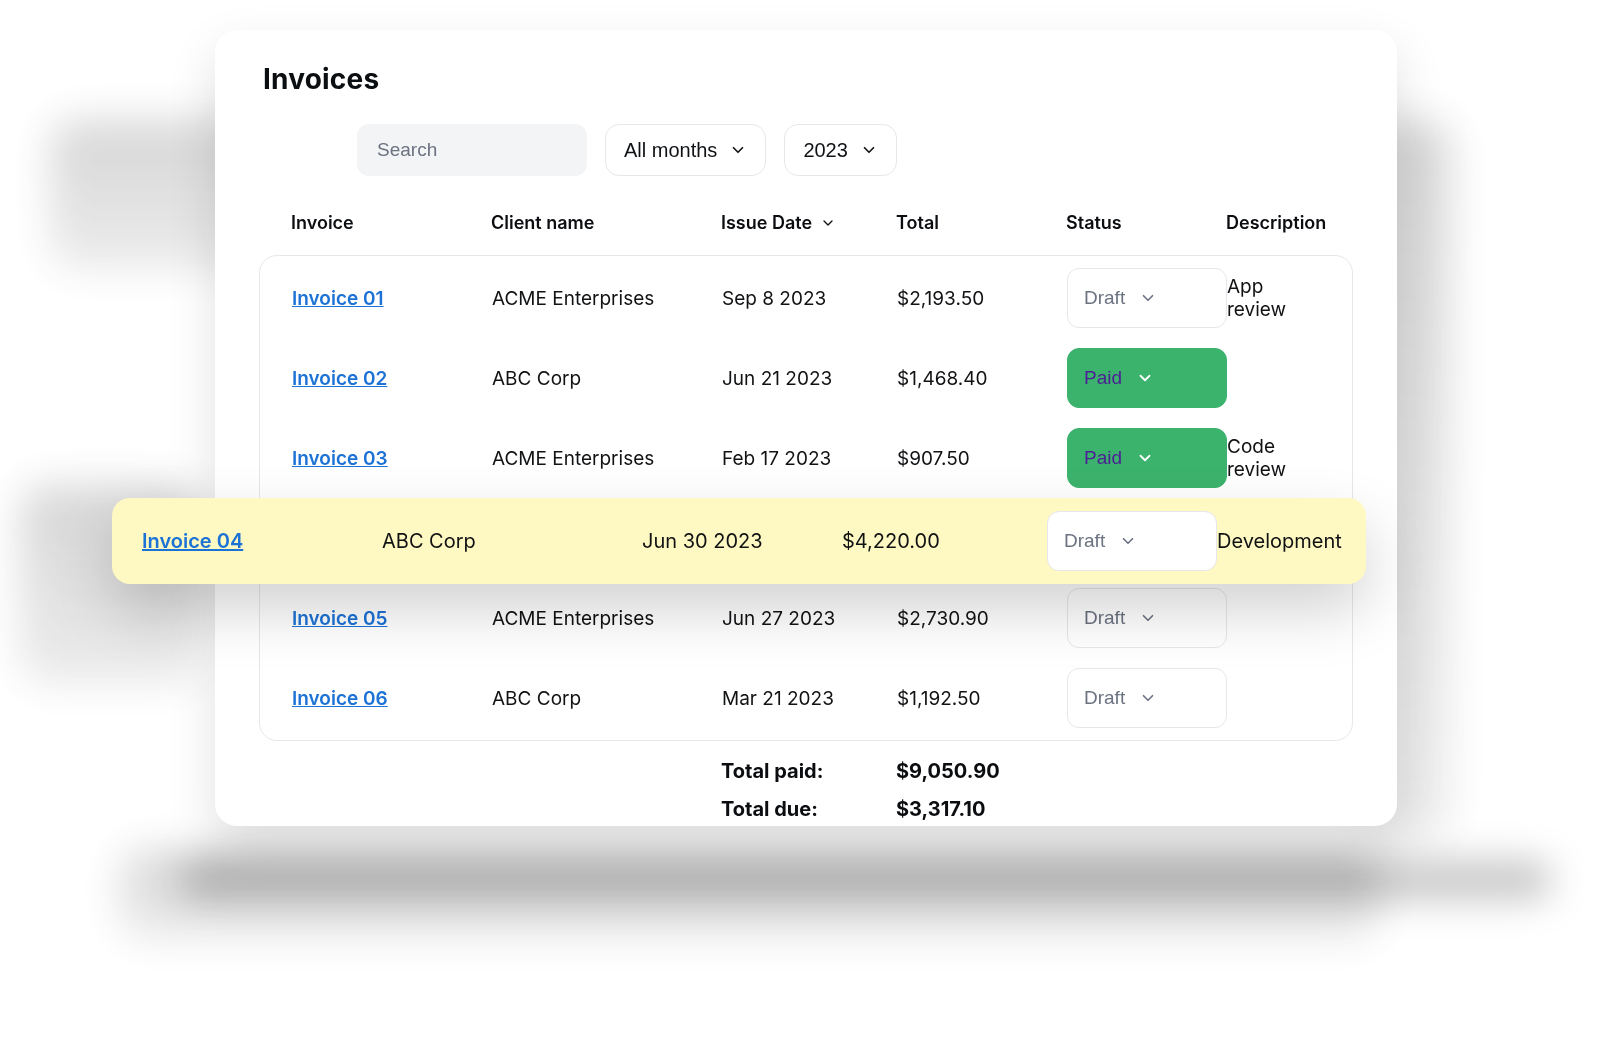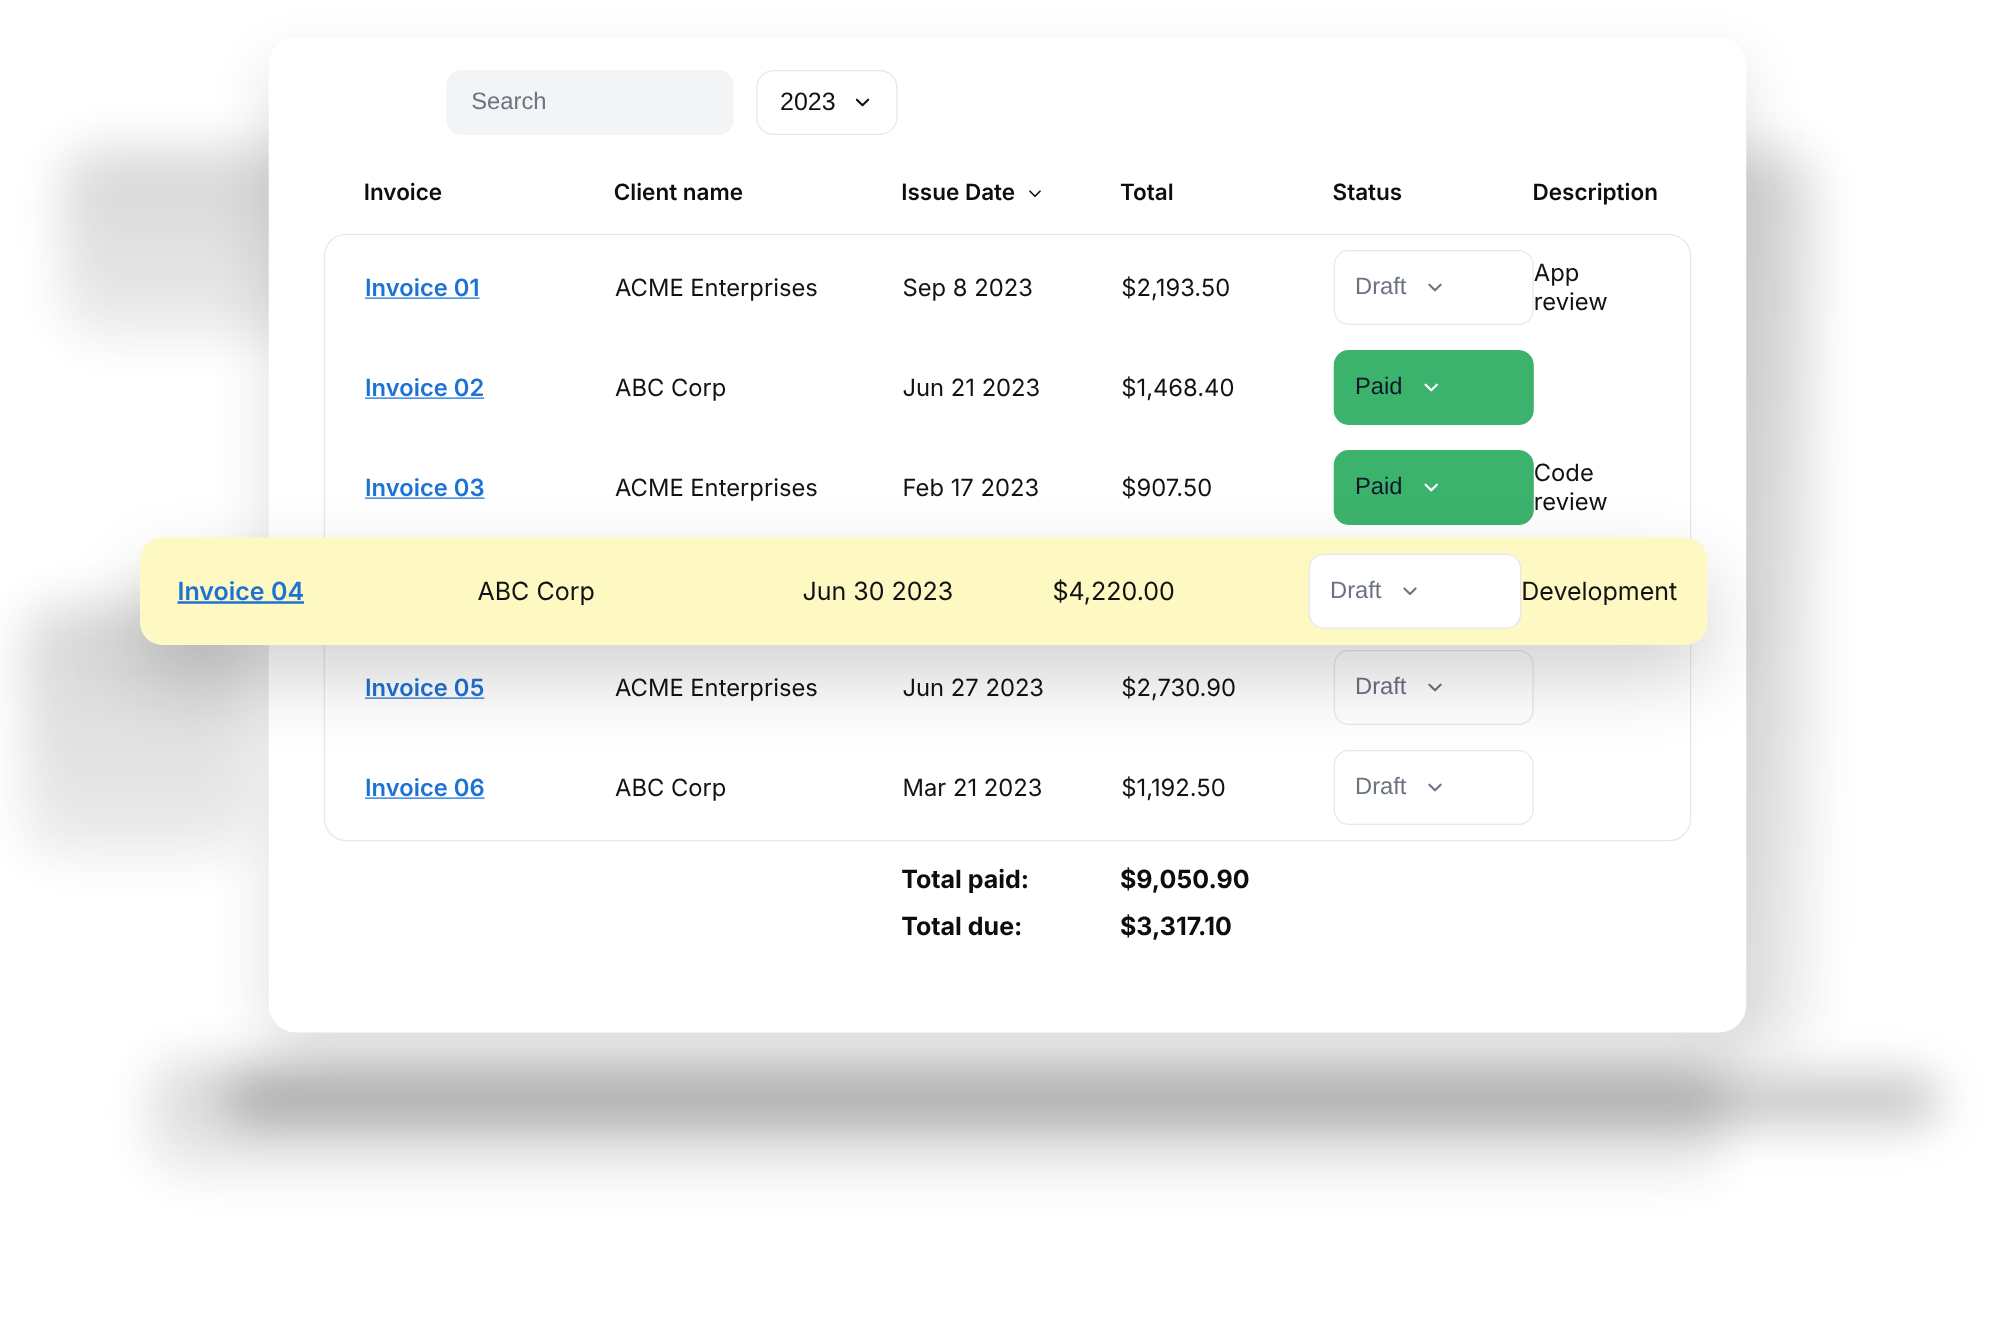--- a/index.html
+++ b/index.html
@@ -143,21 +143,21 @@
   .t-body{display:flex;flex-direction:column;gap:8px;}
   .t-row{height:72px;}
   .t-row .link{color:var(--link);font-size:19px;font-weight:600;}
   .t-row .td{font-size:19px;color:#111214;}
 
   .status{
     display:inline-flex;align-items:center;gap:14px;
     height:60px;padding:0 16px;border-radius:12px;border:1px solid var(--border);
     background:#fff;color:#6b7280;font-size:19px;cursor:pointer;
   }
-  .status.paid{background:var(--green);color:#0f172a;border-color:var(--green);}
+  .status.paid{background:var(--green);color:#4c1d95;border-color:var(--green);}
 
   
   .t-row.float{
     position:absolute;
     left:-148px;right:-14px;
     height:86px;
     border-radius:18px;
     background:#fef9c3;
     box-shadow:var(--shadow-strong);
     padding:0 30px;
@@ -190,26 +190,33 @@
 <body>
 
 <div class="stage">
   <div class="halo halo-top-left" aria-hidden="true"></div>
   <div class="halo halo-left" aria-hidden="true"></div>
   <div class="halo halo-bottom" aria-hidden="true"></div>
   <div class="halo halo-right" aria-hidden="true"></div>
   <div class="under-shadow" aria-hidden="true"></div>
 
   <section class="card">
+    <h1 class="title">Invoices</h1>
 
     <div class="toolbar">
       <div class="spacer" aria-hidden="true"></div>
       <div class="search">
         <input type="text" placeholder="Search" style="">
       </div>
+      <button class="chip">
+        <span>All months</span>
+        <svg class="icon-chevron" viewBox="0 0 24 24" fill="none" stroke="#111" stroke-width="2.2" stroke-linecap="round" stroke-linejoin="round">
+            <polyline points="6 9 12 15 18 9"></polyline>
+          </svg>
+      </button>
       <button class="chip">
         <span>2023</span>
         <svg class="icon-chevron" viewBox="0 0 24 24" fill="none" stroke="#111" stroke-width="2.2" stroke-linecap="round" stroke-linejoin="round">
             <polyline points="6 9 12 15 18 9"></polyline>
           </svg>
       </button>
     </div>
 
     <div class="t-head t-head-outer">
       <div class="th">

